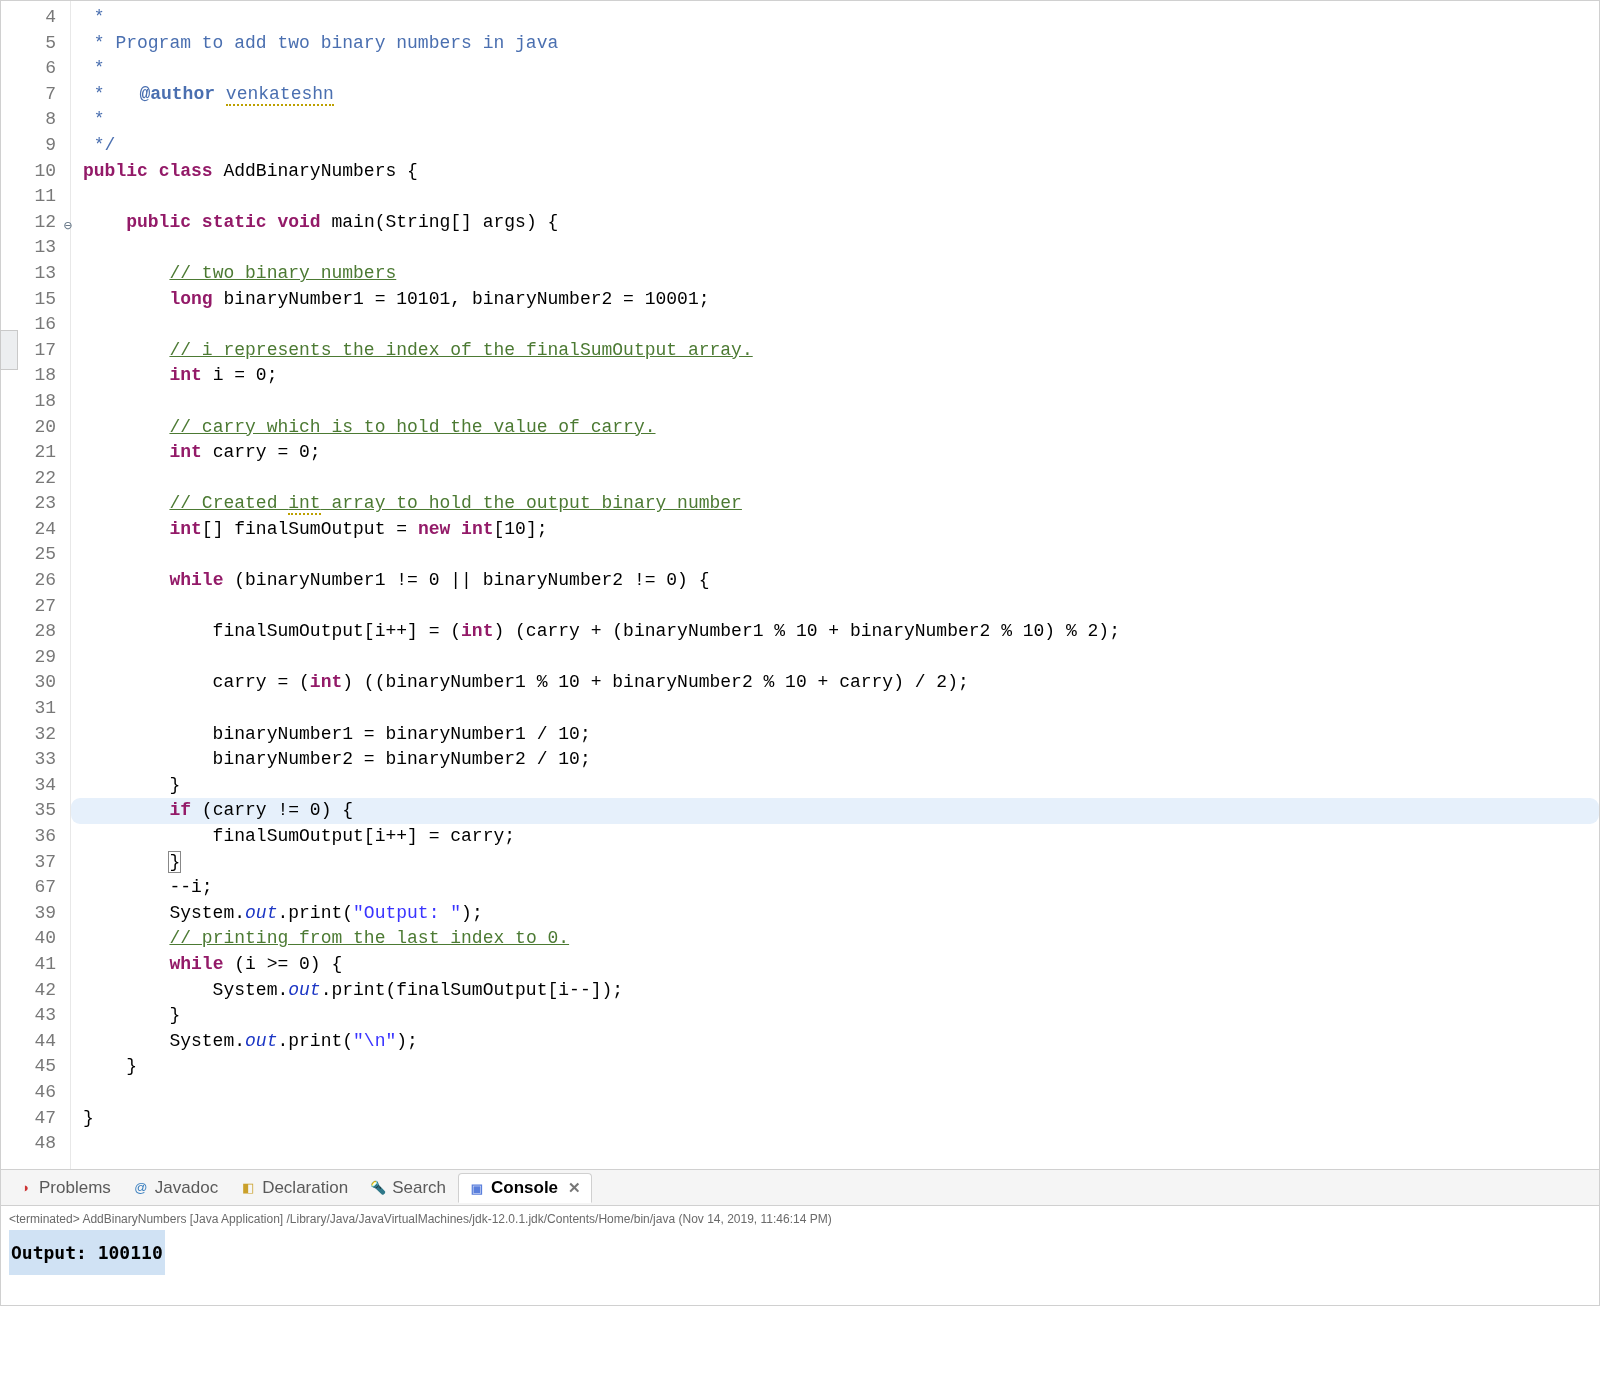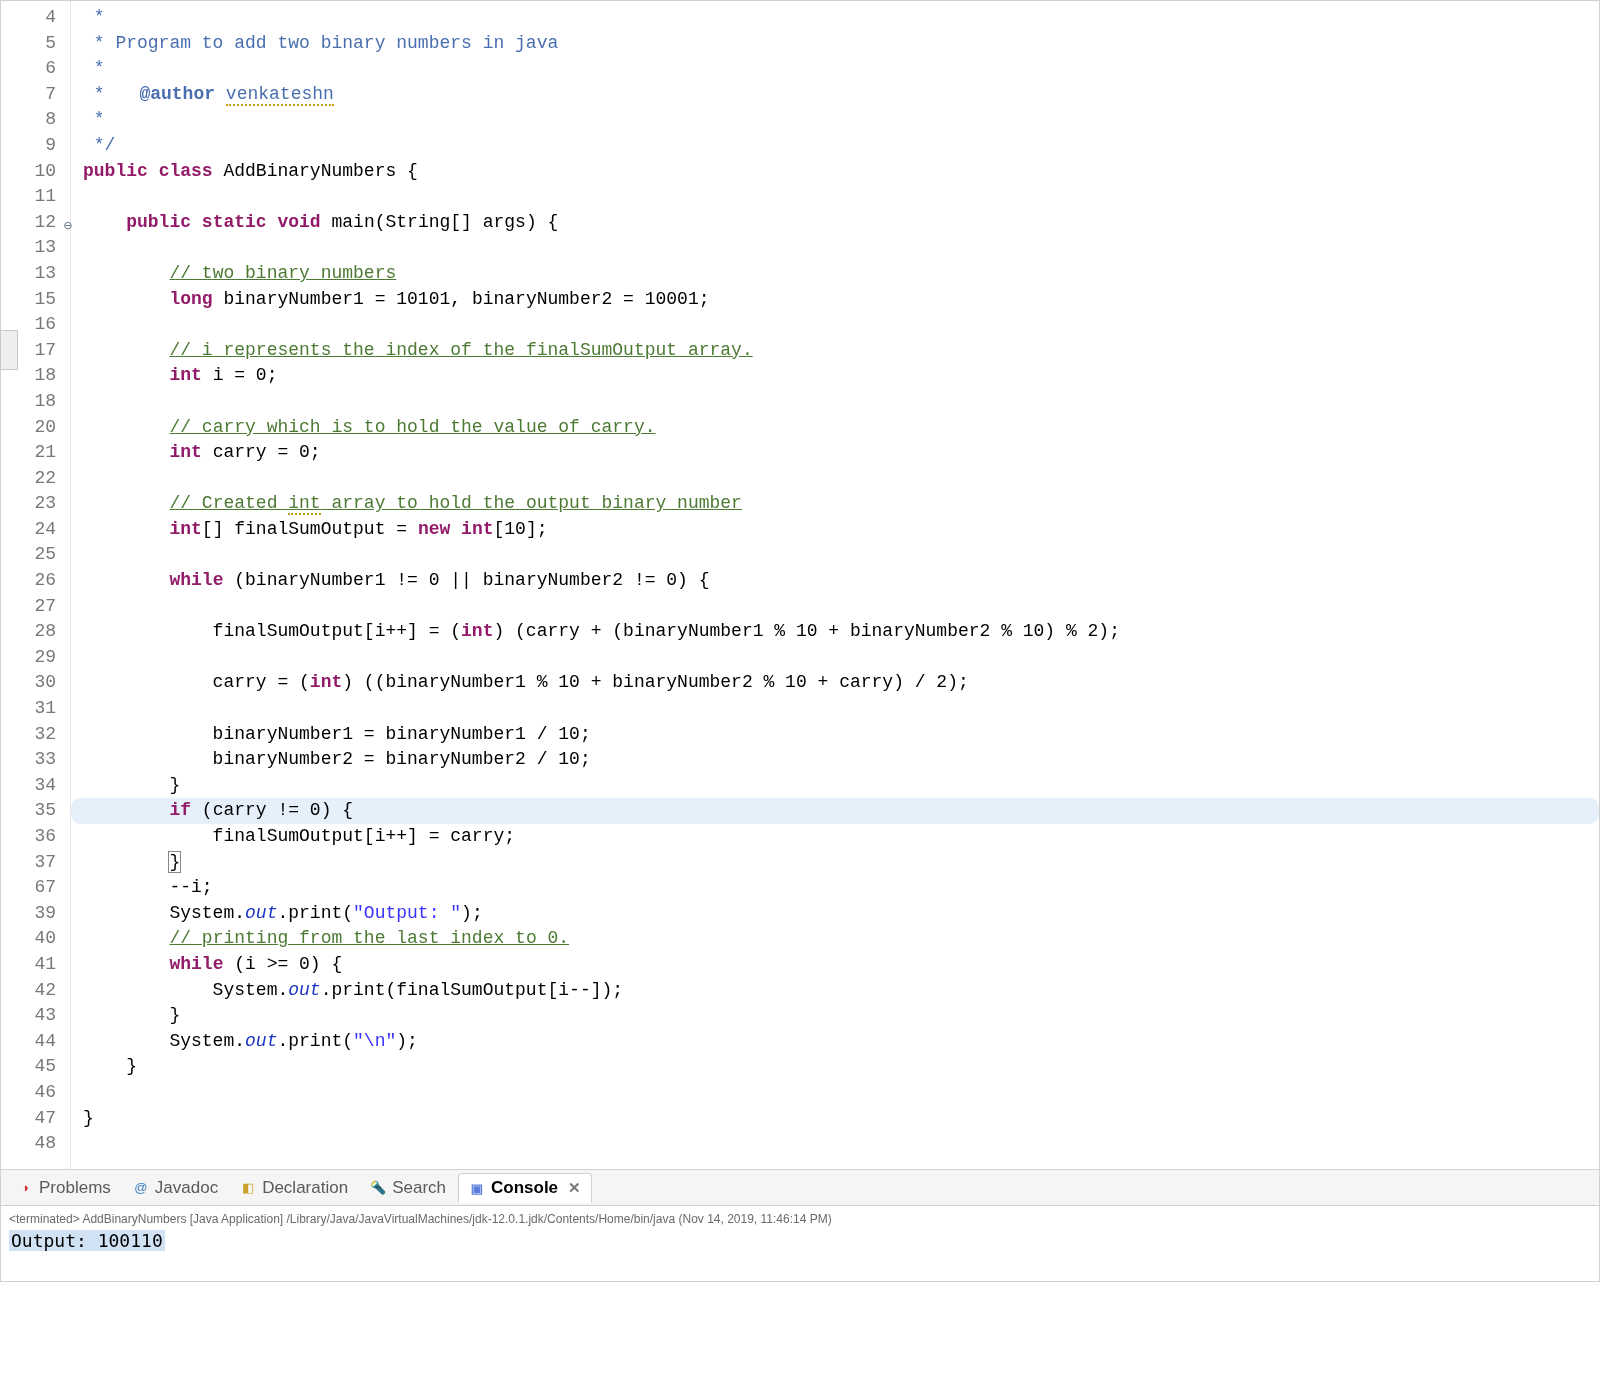--- a/index.html
+++ b/index.html
@@ -113,21 +113,22 @@
 .console-meta {
   color: #6a6a6a;
   font-family: "Helvetica Neue", Arial, sans-serif;
   font-size: 12px;
   padding: 2px 0 4px 0;
 }
 .console-out {
   font-size: 18px;
   background: #d0e2f4;
   display: inline-block;
-  padding: 0 2px;
+  padding: 12px 2px;
+  font-weight: bold;
 }
 .left-sliver {
   position: absolute;
   left: 0; top: 330px;
   width: 18px; height: 40px;
   background: #eceef0;
   border: 1px solid #c9c9c9;
 }
 </style>
 </head>

